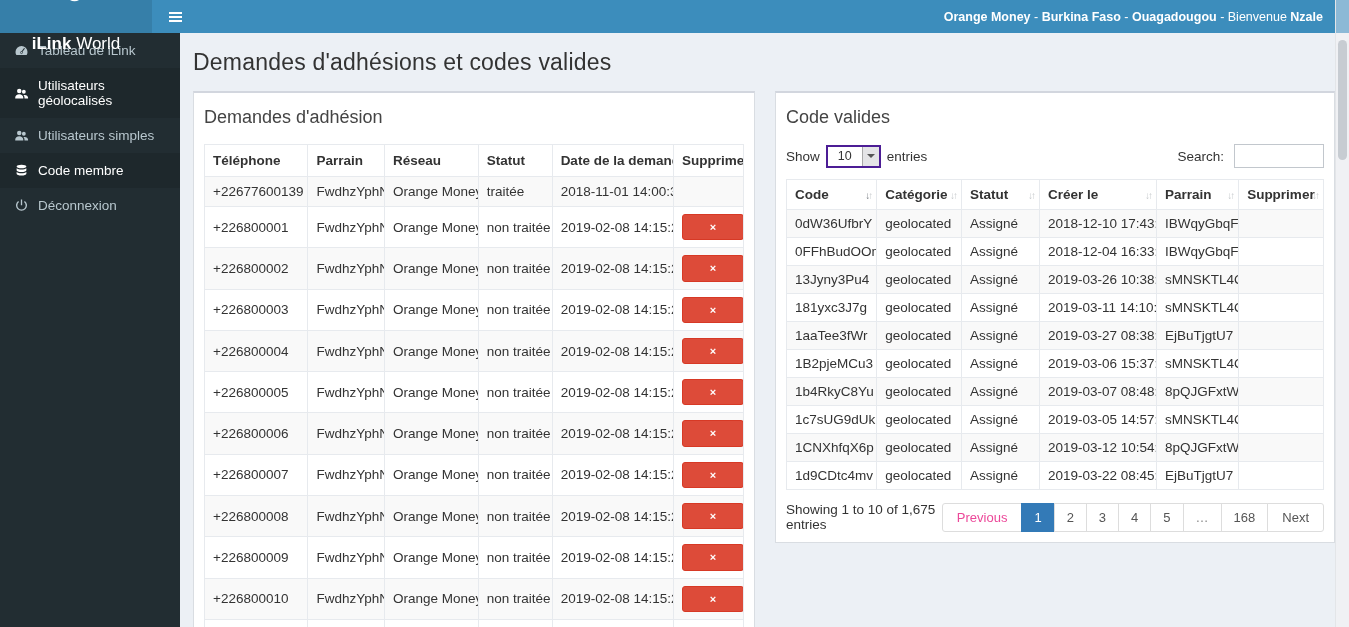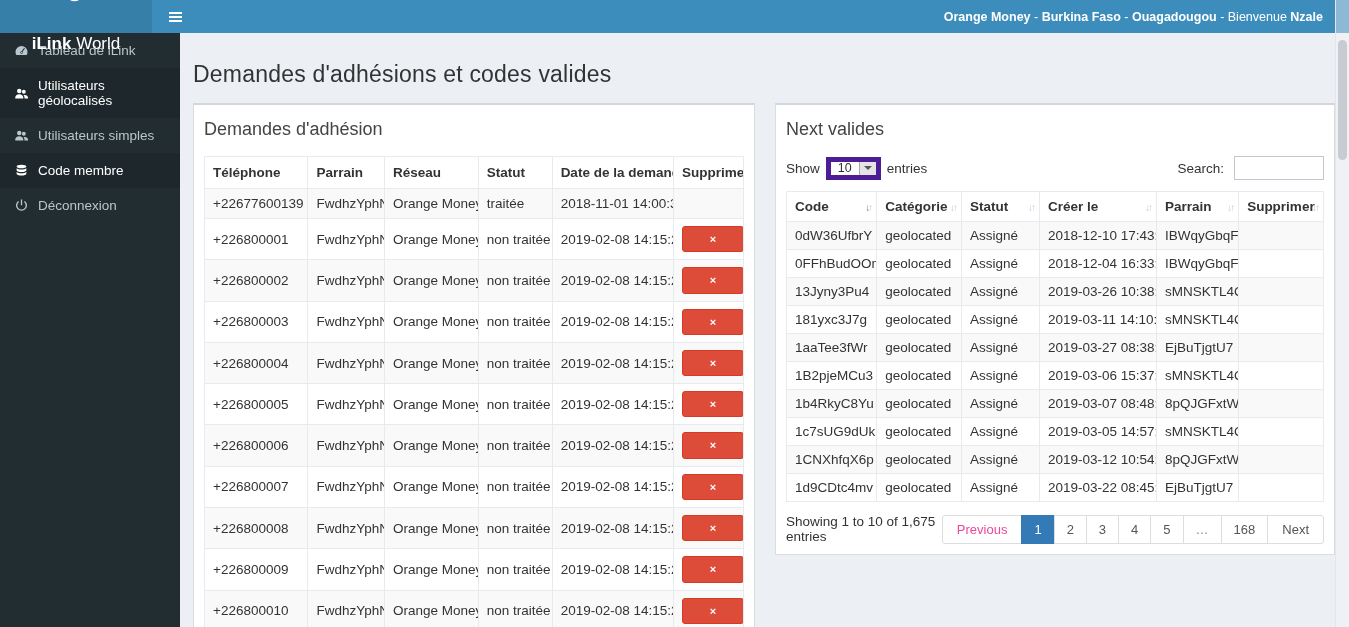--- a/index.html
+++ b/index.html
@@ -25,21 +25,21 @@
   .nav-context{color:#ffffff;font-size:12.5px;white-space:pre;}
   .nav-context b{font-weight:700;}
   
   .sidebar{position:absolute;top:33px;left:0;width:180px;height:594px;background:var(--sidebar);z-index:4;}
   .side-item{display:flex;align-items:center;gap:9px;padding:10px 14px;font-size:13.5px;color:var(--sidebar-text);cursor:pointer;}
   .side-item.active{background:var(--sidebar-active);color:#fff;}
   .side-item .icn{width:15px;height:15px;flex:none;display:inline-flex;}
   .side-item svg{width:15px;height:15px;}
   
   .content{position:absolute;top:33px;left:180px;width:1155px;height:594px;background:var(--content-bg);padding:8px 0 0 13px;}
-  h1{font-size:23px;font-weight:500;color:#333;margin:20px 0 15px;letter-spacing:.2px;}
+  h1{font-size:23px;font-weight:500;color:#333;margin:8px 0 15px;letter-spacing:.2px;}
   .panels{display:flex;gap:20px;align-items:flex-start;}
   .panel{background:#fff;border:1px solid #d9dde2;border-top:2px solid #d2d6de;padding:10px;}
   .panel-left{width:562px;flex:none;}
   .panel-right{flex:1;}
   h2{font-size:18px;font-weight:400;color:#444;margin:4px 0 16px;}
   
   table{width:100%;border-collapse:collapse;font-size:13.5px;color:#333;table-layout:fixed;}
   th,td{border:1px solid #e7eaee;text-align:left;vertical-align:middle;overflow:hidden;white-space:nowrap;}
   thead th{font-weight:700;background:#fff;}
   tbody tr:nth-child(odd){background:#f9f9f9;}
@@ -47,21 +47,21 @@
   .adh td{padding:7px 8px;}
   .adh .c-del{text-align:center;}
   .btn-delete{display:inline-block;width:62px;padding:5px 0;text-align:center;background:var(--danger);border:1px solid var(--danger-border);border-radius:3px;color:#fff;font-weight:700;font-size:11px;line-height:1.3;cursor:pointer;}
   .codes th{padding:7px 20px 7px 8px;position:relative;cursor:pointer;}
   .codes td{padding:6px 8px;}
   .sort{position:absolute;right:5px;top:50%;transform:translateY(-50%);font-size:10px;letter-spacing:-2px;color:#c6c9cc;font-weight:400;}
   .sort .on{color:#7a7f85;}
   
   .controls{display:flex;justify-content:space-between;align-items:center;margin:0 0 11px;font-size:13.5px;}
   .length{display:flex;align-items:center;gap:6px;}
-  .select{display:inline-flex;align-items:stretch;border:5px solid #4c1d95;background:#fff;height:23px;width:55px;cursor:pointer;}
+  .select{display:inline-flex;align-items:stretch;border:2px solid #4c1d95;background:#fff;height:23px;width:55px;cursor:pointer;}
   .select-value{flex:1;display:flex;align-items:center;justify-content:center;font-size:12.5px;}
   .select-arrow{width:17px;background:#e4e4e6;border-left:1px solid #a9a9a9;display:flex;align-items:center;justify-content:center;}
   .select-arrow::after{content:"";border:4px solid transparent;border-top-color:#555;margin-top:4px;}
   .search{display:flex;align-items:center;gap:10px;}
   .search input{width:90px;height:24px;border:1px solid #c2c7cd;padding:2px 6px;font-size:13px;font-family:inherit;background:#fff;}
   .table-footer{display:flex;justify-content:space-between;align-items:center;margin-top:12px;font-size:13.5px;color:#333;}
   .pagination{display:flex;}
   .page-btn{padding:6px 12px;border:1px solid #ddd;background:#fff;color:#555;font-size:13px;margin-left:-1px;cursor:pointer;}
   .page-btn.prev{border-radius:3px 0 0 3px;color:#ec4899;margin-left:0;padding:6px 14px;}
   .page-btn.next{border-radius:0 3px 3px 0;padding:6px 14px;text-align:center;}
@@ -257,21 +257,21 @@
               <td>FwdhzYphN9</td>
               <td>Orange Money</td>
               <td>non traitée</td>
               <td>2019-02-12 19:10:32</td>
               <td class="c-del"><span class="btn-delete">×</span></td>
             </tr>
           </tbody>
       </table>
     </section>
     <section class="panel panel-right">
-      <h2>Next valides</h2>
+      <h2>Code valides</h2>
       <div class="controls">
         <div class="length">
           <span>Show</span>
           <span class="select">
             <span class="select-value">10</span>
             <span class="select-arrow"></span>
           </span>
           <span>entries</span>
         </div>
         <div class="search">

